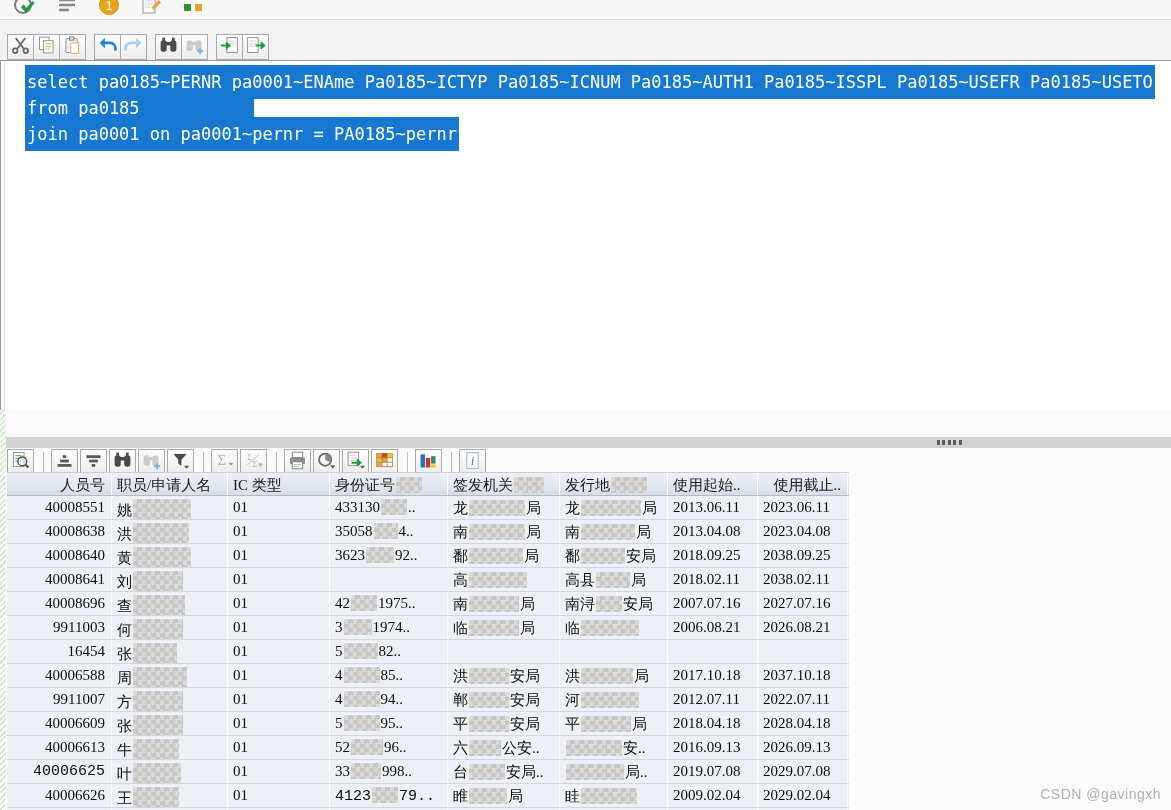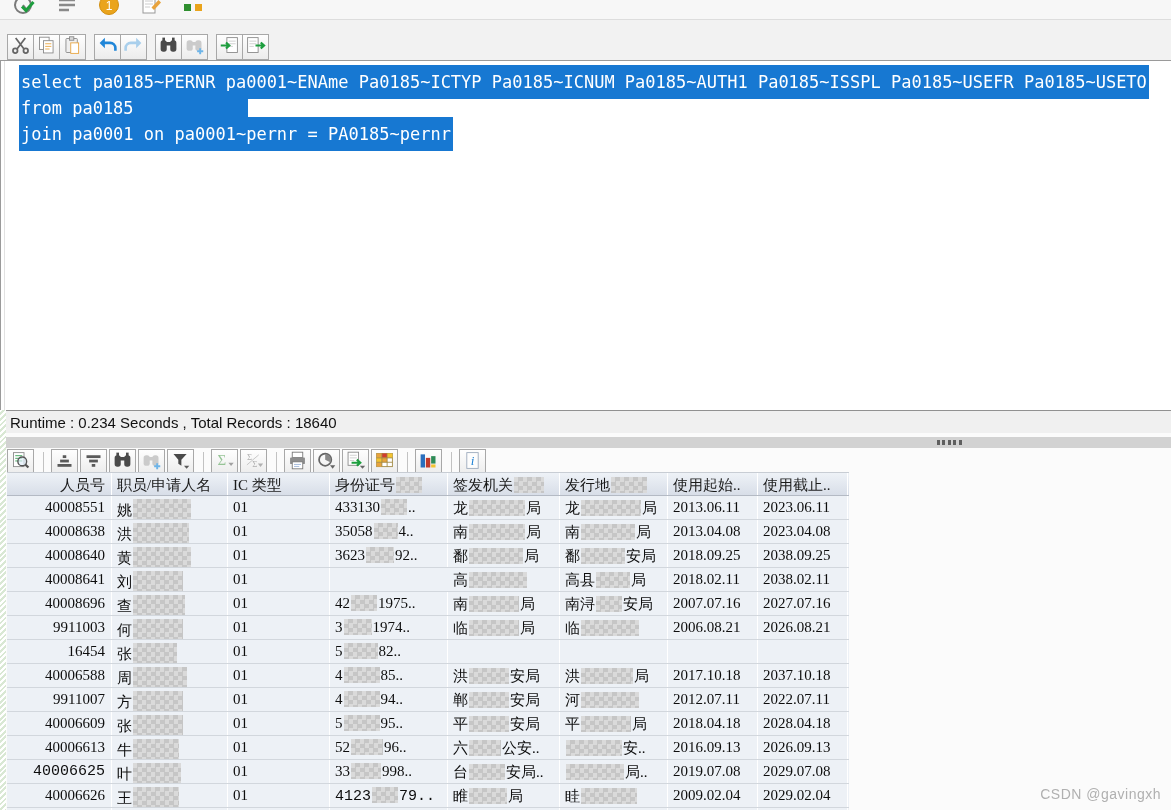--- a/index.html
+++ b/index.html
@@ -22,21 +22,21 @@
   .tbtn svg{width:21px;height:21px;}
   .tgap{width:9px;flex:none;display:inline-block;}
   .tsep{width:1px;height:20px;background:#c2c2c2;margin:0 7px;flex:none;display:inline-block;align-self:center;}
 
   
   #sql-editor{position:absolute;top:60px;left:0;width:1171px;height:350px;background:#fff;
     border-top:1px solid #9a9a9a;border-left:1px solid #9a9a9a;box-sizing:border-box;
     padding:8px 0 0 18px;font-family:"DejaVu Sans Mono","Liberation Mono",monospace;
     font-size:17px;line-height:26px;box-shadow:inset 3px 0 0 #fff,inset 4px 0 0 #e2e2e2;}
   .sql-line{height:26px;white-space:pre;}
-  .sql-line span{background:#1778d2;color:#fff;padding:7px 2px;}
+  .sql-line span{background:#1778d2;color:#fff;padding:7px 2px;margin-left:6px;}
 
   
   #status-bar{position:absolute;top:410px;left:0;right:0;height:23px;background:#f0f0f0;
     border-top:1px solid #919191;display:flex;align-items:center;padding-left:10px;
     font-size:15px;color:#111;box-sizing:border-box;}
 
   
   #splitter{position:absolute;top:437px;left:0;right:0;height:11px;background:#d2d2d2;}
   #splitter .dots{position:absolute;left:937px;top:3px;width:27px;height:5px;
     background:repeating-linear-gradient(90deg,#5f5f5f 0 3px,transparent 3px 5.5px);}
@@ -171,23 +171,20 @@
             <path d="M5 7h8M5 10h8M5 13h5" stroke="#ccc"></path>
             <path d="M12 12h9M18 8.5L21.8 12 18 15.5" stroke="#1d9e3e" stroke-width="2.5" fill="none"></path>
           </svg></span>
       </div>
     </div>
   <div id="sql-editor">
       <div class="sql-line"><span style="background: rgb(23, 120, 210);">select pa0185~PERNR pa0001~ENAme Pa0185~ICTYP Pa0185~ICNUM Pa0185~AUTH1 Pa0185~ISSPL Pa0185~USEFR Pa0185~USETO</span></div>
       <div class="sql-line"><span style="background: rgb(23, 120, 210);">from pa0185           </span></div>
       <div class="sql-line"><span style="background: rgb(23, 120, 210);">join pa0001 on pa0001~pernr = PA0185~pernr</span></div>
     </div>
-  <div id="status-bar">
-    <span>Runtime : 0.234  Seconds , Total Records : 18640</span>
-  </div>
   <div id="splitter">
     <span class="dots"></span>
   </div>
   <div id="alv-toolbar">
       <div class="tbtn">
         <span><svg viewBox="0 0 24 24">
             <rect x="4" y="3" width="12" height="16" fill="#fff" stroke="#888"></rect>
             <path d="M6 6.5h8M6 9.5h8M6 12.5h8" stroke="#2f9e4f"></path>
             <circle cx="14" cy="13" r="5" fill="rgba(225,238,250,.65)" stroke="#555" stroke-width="1.6"></circle>
             <path d="M17.5 16.5L21 20" stroke="#555" stroke-width="2.6"></path>
@@ -303,21 +300,21 @@
     </div>
   <div id="grid">
     <div id="grid-header" class="hrow">
         <div class="hcell ar" style="width: 105px;"><span>人员号</span></div>
         <div class="hcell" style="width: 116px;"><span>职员/申请人名</span></div>
         <div class="hcell" style="width: 102px;"><span>IC 类型</span></div>
         <div class="hcell" style="width: 118px;"><span>身份证号</span><span class="mosaic" style="width: 26px;"></span></div>
         <div class="hcell" style="width: 112px;"><span>签发机关</span><span class="mosaic" style="width: 30px;"></span></div>
         <div class="hcell" style="width: 108px;"><span>发行地</span><span class="mosaic" style="width: 36px;"></span></div>
         <div class="hcell" style="width: 90px;"><span>使用起始..</span></div>
-        <div class="hcell" style="width: 90px;"><span>使用截止..</span></div>
+        <div class="hcell" style="width: 90px; text-align: right;"><span>使用截止..</span></div>
       </div>
     <div id="grid-body">
         <div class="trow">
           <div class="cell ar" style="width: 105px;">40008551</div>
           <div class="cell" style="width: 116px;"><span>姚</span><span class="mosaic tall" style="width: 58px;"></span></div>
           <div class="cell" style="width: 102px;">01</div>
           <div class="cell" style="width: 118px;"><span>433130</span><span class="mosaic" style="width: 26px;"></span><span>..</span></div>
           <div class="cell" style="width: 112px;"><span>龙</span><span class="mosaic" style="width: 56px;"></span><span>局</span></div>
           <div class="cell" style="width: 108px;"><span>龙</span><span class="mosaic" style="width: 60px;"></span><span>局</span></div>
           <div class="cell" style="width: 90px;">2013.06.11</div>

